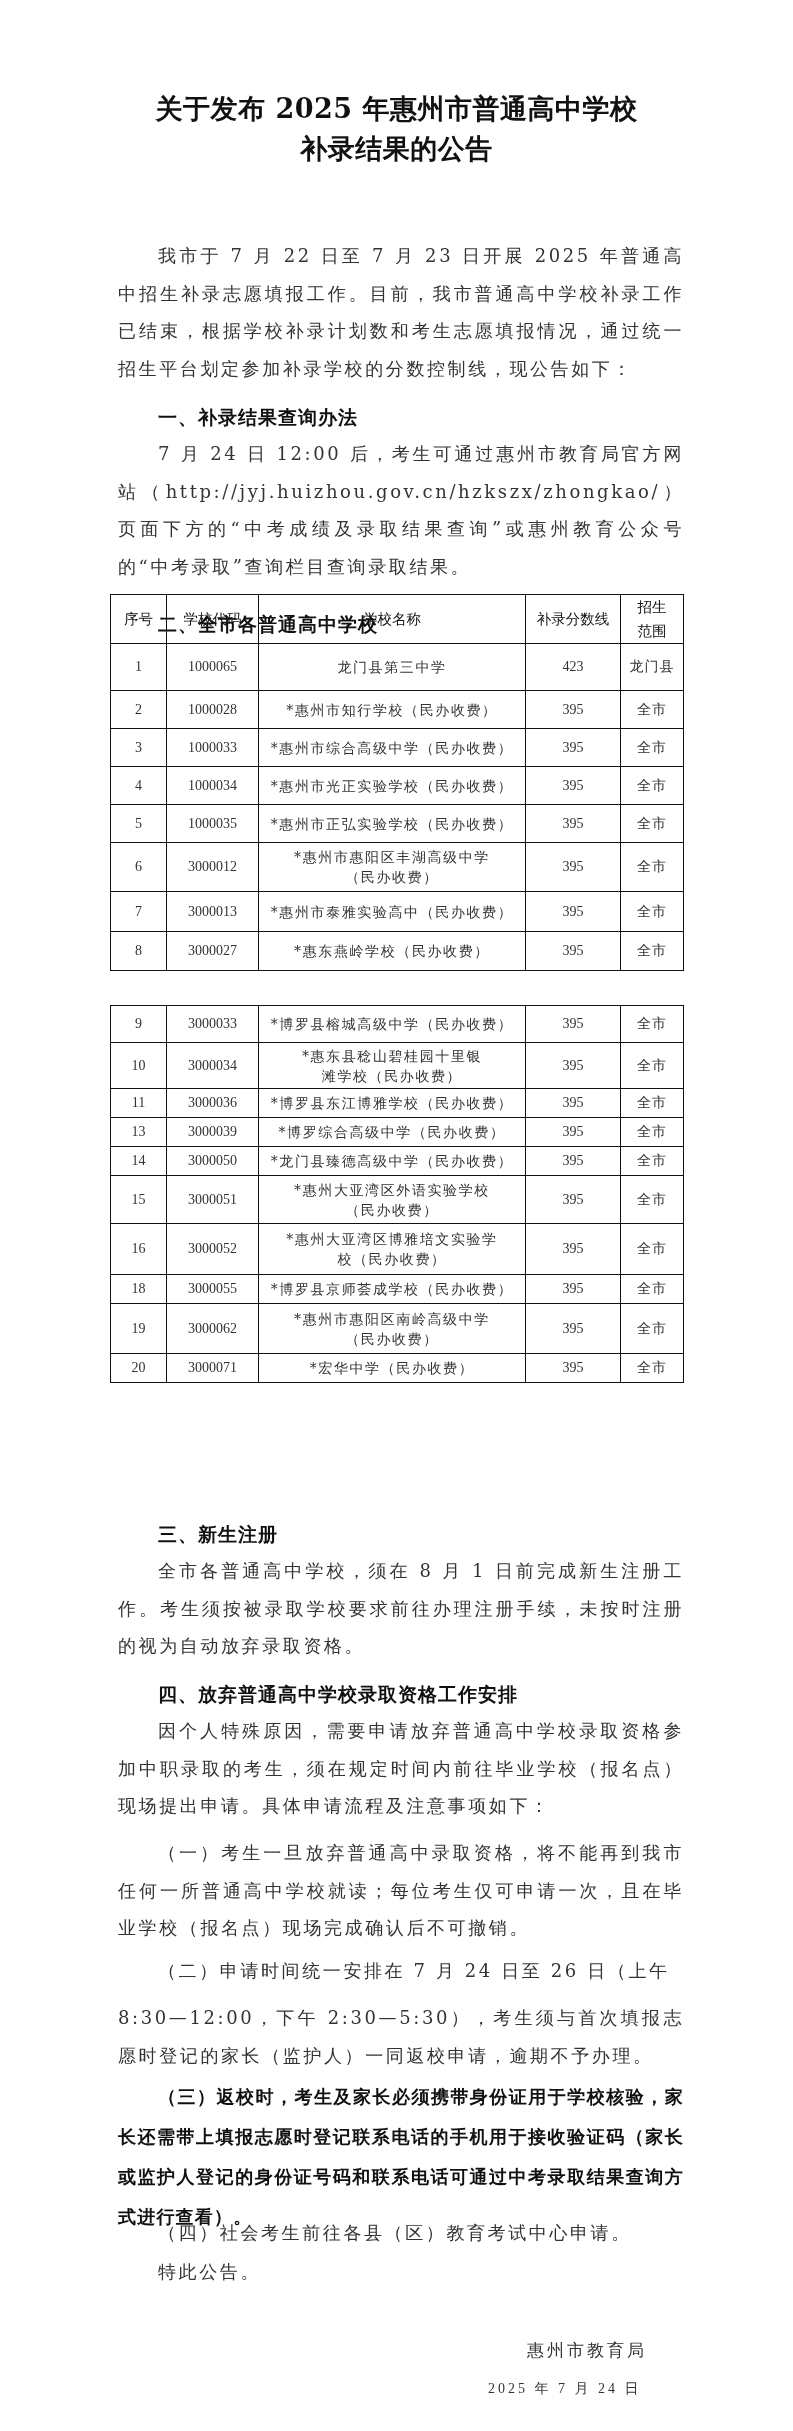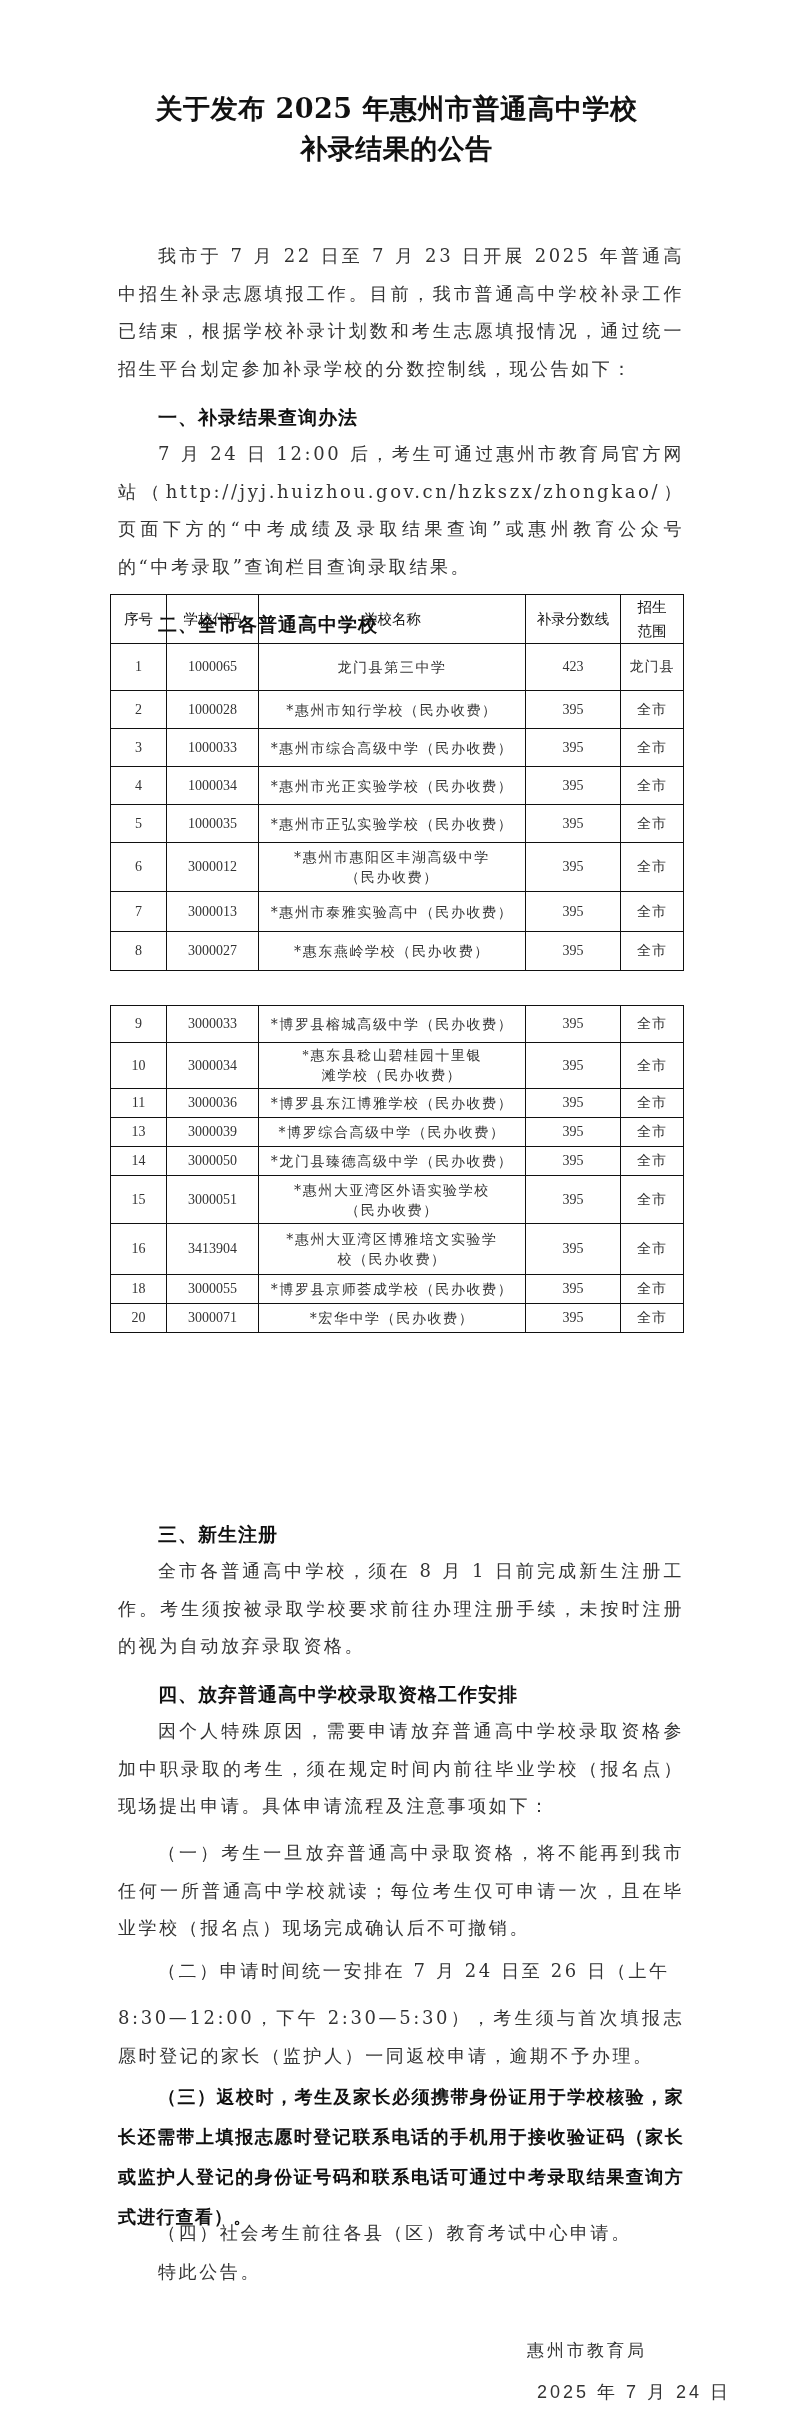--- a/index.html
+++ b/index.html
@@ -125,21 +125,21 @@
       <tr style="height:37px;">
     <td class="num">9</td>
     <td class="num">3000033</td>
     <td class="name">*博罗县榕城高级中学（民办收费）</td>
     <td class="num">395</td>
     <td class="scope">全市</td>
   </tr>
   <tr style="height:46px;">
     <td class="num">10</td>
     <td class="num">3000034</td>
-    <td class="name" style="padding:0 36px;font-family:Liberation Serif, serif;">*惠东县稔山碧桂园十里银滩学校（民办收费）</td>
+    <td class="name" style="padding:0 36px;">*惠东县稔山碧桂园十里银滩学校（民办收费）</td>
     <td class="num">395</td>
     <td class="scope">全市</td>
   </tr>
   <tr style="height:29px;">
     <td class="num">11</td>
     <td class="num">3000036</td>
     <td class="name">*博罗县东江博雅学校（民办收费）</td>
     <td class="num">395</td>
     <td class="scope">全市</td>
   </tr>
@@ -159,29 +159,36 @@
   </tr>
   <tr style="height:48px;">
     <td class="num">15</td>
     <td class="num">3000051</td>
     <td class="name" style="padding:0 30px;">*惠州大亚湾区外语实验学校（民办收费）</td>
     <td class="num">395</td>
     <td class="scope">全市</td>
   </tr>
   <tr style="height:51px;">
     <td class="num">16</td>
-    <td class="num">3413904</td>
+    <td class="num">3000052</td>
     <td class="name" style="padding:0 22px;">*惠州大亚湾区博雅培文实验学校（民办收费）</td>
     <td class="num">395</td>
     <td class="scope">全市</td>
   </tr>
   <tr style="height:29px;">
     <td class="num">18</td>
     <td class="num">3000055</td>
     <td class="name">*博罗县京师荟成学校（民办收费）</td>
+    <td class="num">395</td>
+    <td class="scope">全市</td>
+  </tr>
+  <tr style="height:50px;">
+    <td class="num">19</td>
+    <td class="num">3000062</td>
+    <td class="name" style="padding:0 30px;">*惠州市惠阳区南岭高级中学（民办收费）</td>
     <td class="num">395</td>
     <td class="scope">全市</td>
   </tr>
   <tr style="height:29px;">
     <td class="num">20</td>
     <td class="num">3000071</td>
     <td class="name">*宏华中学（民办收费）</td>
     <td class="num">395</td>
     <td class="scope">全市</td>
   </tr>
@@ -194,13 +201,13 @@
 <div class="abs heading" style="top:1635px;">四、放弃普通高中学校录取资格工作安排</div>
 <div class="abs para indent" style="top:1665px;">因个人特殊原因，需要申请放弃普通高中学校录取资格参加中职录取的考生，须在规定时间内前往毕业学校（报名点）现场提出申请。具体申请流程及注意事项如下：</div>
 <div class="abs para indent" style="top:1787px;">（一）考生一旦放弃普通高中录取资格，将不能再到我市任何一所普通高中学校就读；每位考生仅可申请一次，且在毕业学校（报名点）现场完成确认后不可撤销。</div>
 <div class="abs para indent" style="top:1905px;">（二）申请时间统一安排在 7 月 24 日至 26 日（上午</div>
 <div class="abs para" style="top:1952px;">8:30—12:00，下午 2:30—5:30），考生须与首次填报志愿时登记的家长（监护人）一同返校申请，逾期不予办理。</div>
 <div class="abs bold-para" style="top:2030px; text-indent:40px;">（三）返校时，考生及家长必须携带身份证用于学校核验，家长还需带上填报志愿时登记联系电话的手机用于接收验证码（家长或监护人登记的身份证号码和联系电话可通过中考录取结果查询方式进行查看）。</div>
 <div class="abs para indent" style="top:2167px;">（四）社会考生前往各县（区）教育考试中心申请。</div>
 <div class="abs para indent" style="top:2206px;">特此公告。</div>
 
 <div class="abs sign" style="top:2292px; left:527px;">惠州市教育局</div>
-<div class="abs sign" style="top:2333px; left:537px; font-family:Liberation Sans, sans-serif; font-size:18px;">2025 年 7 月 24 日</div>
+<div class="abs sign" style="top:2333px; left:488px; font-family:Liberation Serif, serif; font-size:14px;">2025 年 7 月 24 日</div>
 
 </body></html>

